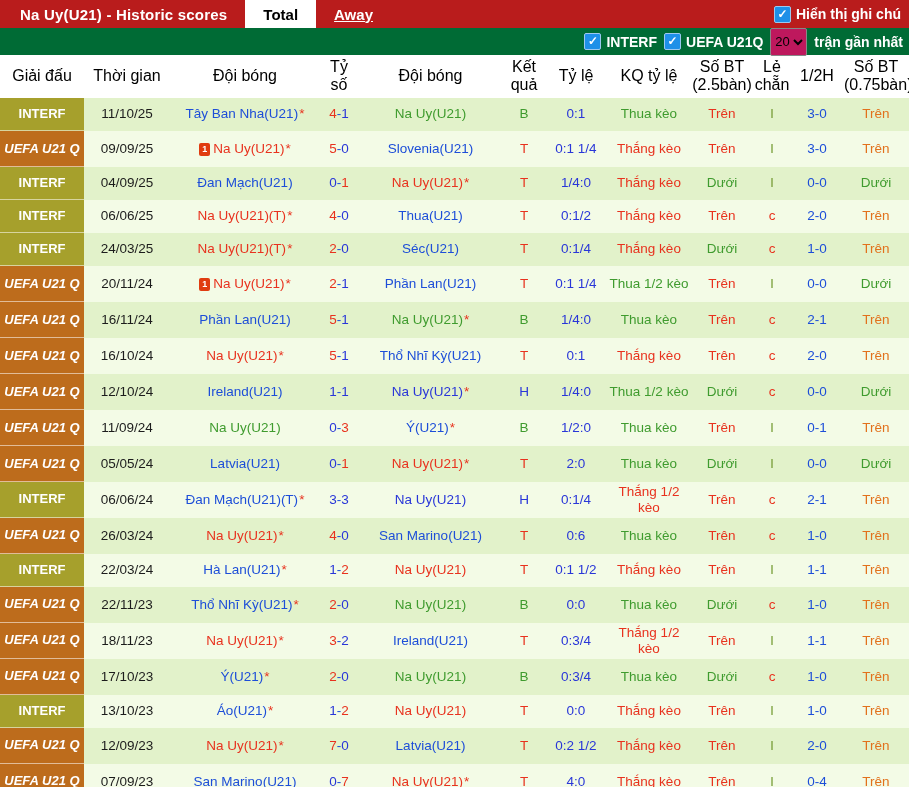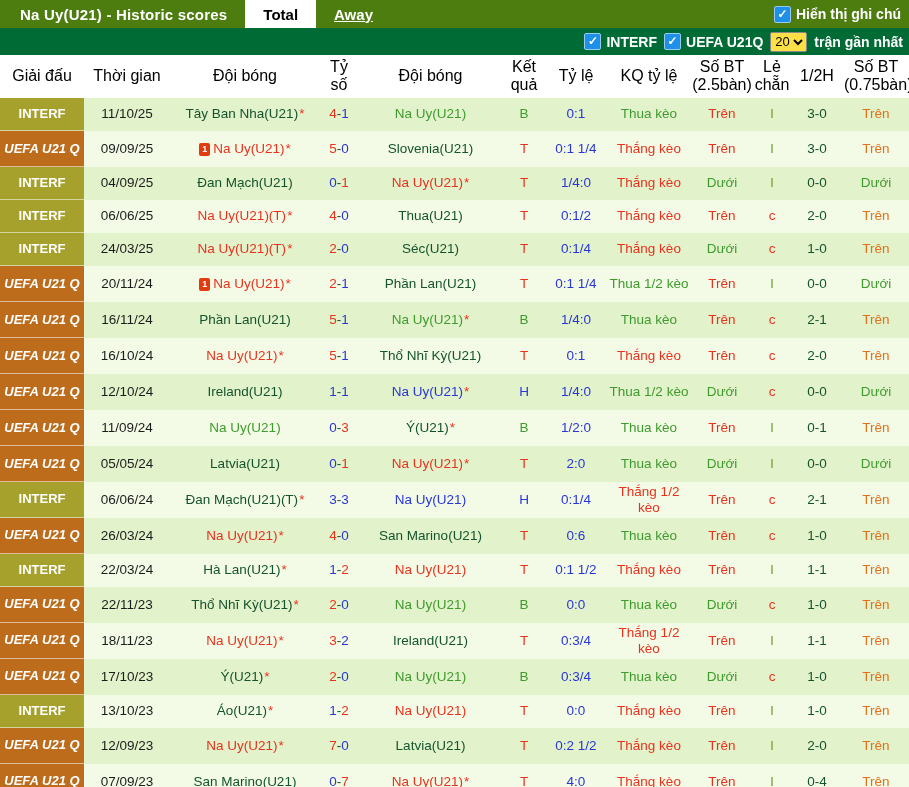--- a/index.html
+++ b/index.html
@@ -1,47 +1,47 @@
 <!DOCTYPE html>
 <html><head>
 <meta charset="utf-8">
 <style>
   html,body{margin:0;padding:0;background:#fff;}
   body{width:909px;height:787px;font-family:"Liberation Sans", sans-serif;-webkit-font-smoothing:antialiased;}
   .app{width:909px;height:787px;overflow:hidden;background:#fff;box-shadow:inset 2px 0 0 #cfe0ec;}
 
   
-  .topbar{height:28px;background:#4d7c0f;display:flex;align-items:stretch;color:#fff;font-weight:bold;}
+  .topbar{height:28px;background:#b91c1c;display:flex;align-items:stretch;color:#fff;font-weight:bold;}
   .topbar .title{font-size:15px;display:flex;align-items:center;padding:0 18px 0 20px;letter-spacing:.2px;}
   .tab{display:flex;align-items:center;padding:12px 18px;font-size:15px;cursor:pointer;}
   .tab.active{background:#fff;color:#000;}
   .tab.inactive{color:#fff;text-decoration:underline;}
   .topbar .right{margin-left:auto;display:flex;align-items:center;gap:5px;padding-right:8px;font-size:14px;}
 
   
   .cb{display:inline-flex;width:15px;height:15px;background:#1e90e8;border:1px solid #9cc8ee;border-radius:2px;color:#fff;font-size:12px;line-height:13px;align-items:center;justify-content:center;font-weight:bold;}
 
   
   .filterbar{height:27px;background:#006b35;display:flex;align-items:center;justify-content:flex-end;gap:7px;color:#fff;font-weight:bold;font-size:14px;padding-right:6px;}
   .filterbar .grp{display:flex;align-items:center;gap:5px;}
-  .filterbar select{height:20px;font-size:13px;border:1px solid #888;background:#fde047;border-radius:2px;}
+  .filterbar select{height:28px;font-size:13px;border:1px solid #888;background:#be185d;border-radius:2px;}
 
   
   table{border-collapse:collapse;table-layout:fixed;width:909px;}
   thead th{background:#fff;color:#000;font-size:16px;font-weight:normal;padding:3px 1px;line-height:1.15;vertical-align:middle;height:30px;}
   tbody td{text-align:center;font-size:13.5px;padding:2px 1px;vertical-align:middle;line-height:1.18;}
   tr.row-odd td{background:#e2f2ca;}
   tr.row-even td{background:#f3fbe6;}
   tr.r-single{height:33px;} tr.r-tall{height:36px;}
   td.league{font-weight:bold;color:#fff;font-size:13px;line-height:1.12;border-bottom:1px solid rgba(255,255,255,.55);}
   tr td.league.lg-interf{background:#a6a02c;}
   tr td.league.lg-uefa{background:#bd6c1c;font-style:italic;}
 
   .t-red{color:#e8321e;} .t-green{color:#3f9b2e;} .t-blue{color:#2936d8;}
-  .t-black{color:#14532d;} .t-orange{color:#e2711c;} .t-olive{color:#70982e;}
+  .t-black{color:#1d4ed8;} .t-orange{color:#e2711c;} .t-olive{color:#70982e;}
   .star{color:#e8321e;margin-left:1px;}
   .redcard{display:inline-block;background:#e03c10;color:#fff;font-size:9px;font-weight:bold;width:11px;height:13px;line-height:13px;border-radius:2px;margin-right:3px;vertical-align:1px;text-align:center;}
   .date{color:#1c1c1c;margin-left:37px;}
 </style>
 </head>
 <body>
 
 <div class="app">
 
   <div class="topbar">

